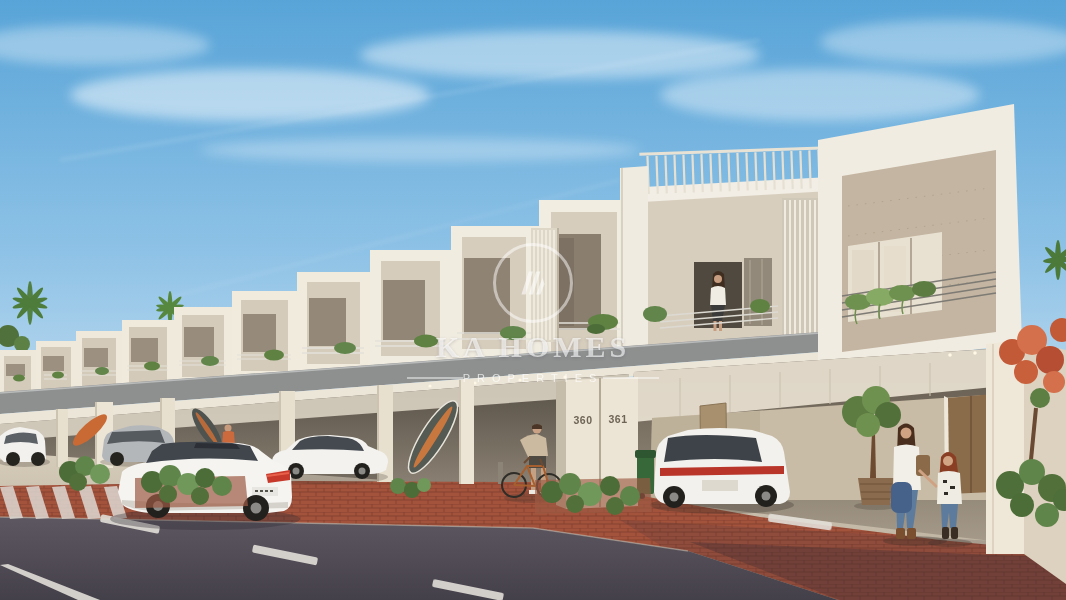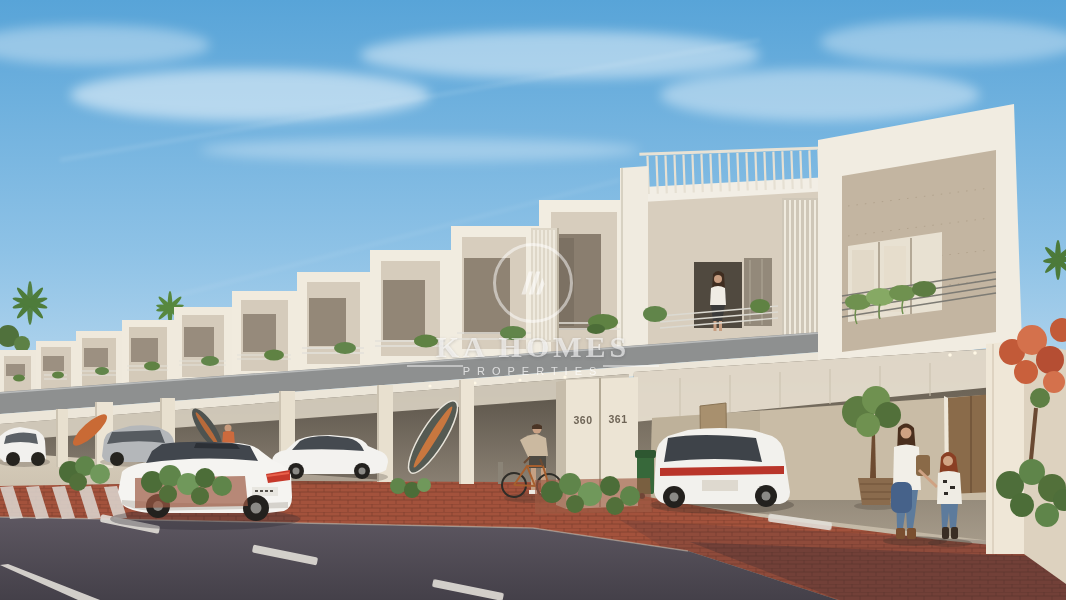--- a/index.html
+++ b/index.html
@@ -1,21 +1,21 @@
 <!DOCTYPE html>
 <html><head>
 <meta charset="utf-8">
 <style>
   html,body{margin:0;padding:0;background:#111;}
   .stage{position:relative;width:1066px;height:600px;overflow:hidden;font-family:"Liberation Sans",sans-serif;background:#9cc4e4;}
   .stage svg.scene{position:absolute;left:0;top:0;}
   .watermark{position:absolute;left:0;top:243px;width:100%;display:flex;flex-direction:column;align-items:center;z-index:5;pointer-events:none;}
   .wm-ring{width:74px;height:74px;border:3px solid rgba(255,255,255,.5);border-radius:50%;display:flex;align-items:center;justify-content:center;}
   .wm-brand{margin-top:7px;font-family:"Liberation Serif",serif;font-size:30px;font-weight:700;letter-spacing:4px;color:rgba(255,255,255,.62);text-shadow:0 1px 3px rgba(70,70,80,.25);white-space:nowrap;}
-  .wm-tagrow{display:flex;align-items:flex-start;gap:0;margin-top:1px;}
+  .wm-tagrow{display:flex;align-items:center;gap:0;margin-top:8px;}
   .wm-rule{width:56px;height:2px;background:rgba(255,255,255,.45);}
   .wm-tagline{font-size:11px;letter-spacing:7px;color:rgba(255,255,255,.7);font-weight:500;white-space:nowrap;}
   .num{font:700 10.5px "Liberation Sans",sans-serif;fill:#6f6557;letter-spacing:.5px;}
 </style>
 </head>
 <body>
 
 <div class="stage">
 <svg class="scene" width="1066" height="600" viewBox="0 0 1066 600" xmlns="http://www.w3.org/2000/svg">
   <defs>

